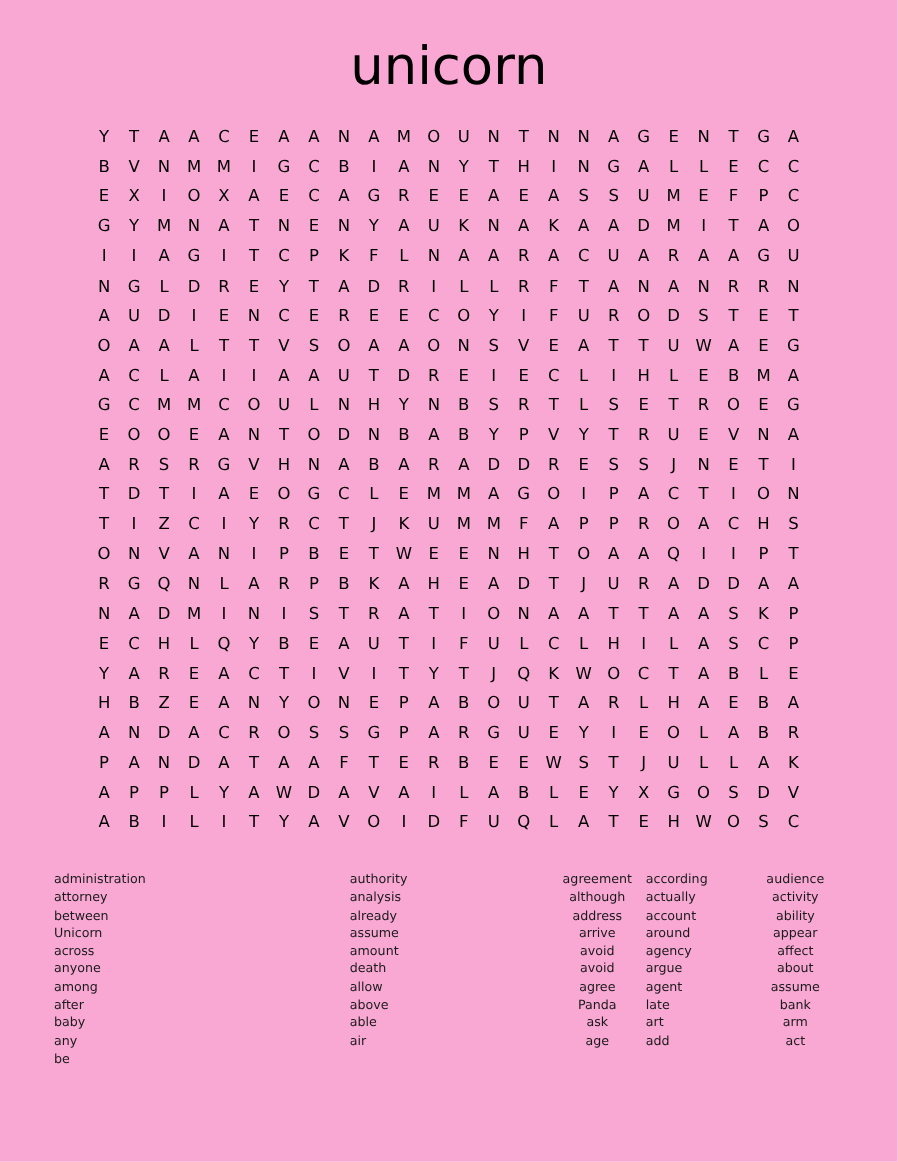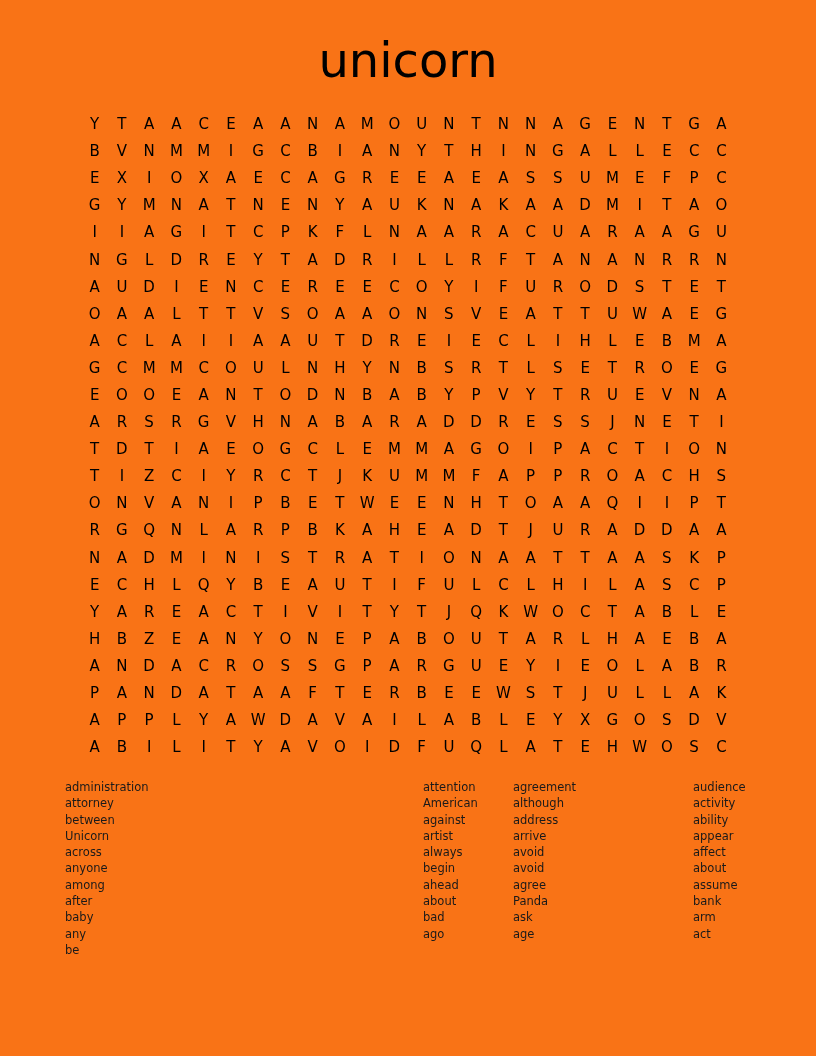--- a/index.html
+++ b/index.html
@@ -4,21 +4,21 @@
 <style>
   * { margin: 0; padding: 0; box-sizing: border-box; }
   html, body { background: #ffffff; }
   body {
     width: 816px; height: 1056px;
     font-family: "DejaVu Sans", "Liberation Sans", sans-serif;
     color: #000000;
     position: relative;
     overflow: hidden;
   }
-  .page { position: absolute; inset: 0; background: #f97316; }
+  .page { position: absolute; inset: 0; background: #f9a8d4; }
 
   h1.title {
     position: absolute;
     top: 32px; left: 0;
     width: 100%;
     text-align: center;
     font-size: 48px;
     font-weight: 400;
     letter-spacing: 0px;
     color: #000000;
@@ -42,23 +42,22 @@
     color: #000000;
   }
 
   .words {
     position: absolute;
     top: 779px; left: 0;
     width: 816px; height: 190px;
   }
   .wl-col {
     position: absolute;
-    top: 0;
+    top: 12px;
     width: 92px;
-    margin-left: 16px;
   }
   .wl-item {
     font-size: 11.5px;
     line-height: 16.3px;
     height: 16.3px;
     white-space: nowrap;
     color: #1a1a1a;
   }
 </style>
 </head>
@@ -651,45 +650,57 @@
         <div class="wl-item">between</div>
         <div class="wl-item">Unicorn</div>
         <div class="wl-item">across</div>
         <div class="wl-item">anyone</div>
         <div class="wl-item">among</div>
         <div class="wl-item">after</div>
         <div class="wl-item">baby</div>
         <div class="wl-item">any</div>
         <div class="wl-item">be</div>
       </div>
-      <div class="wl-col" style="left: 407px;">
-        <div class="wl-item">attention</div>
-        <div class="wl-item">American</div>
-        <div class="wl-item">against</div>
-        <div class="wl-item">artist</div>
-        <div class="wl-item">always</div>
-        <div class="wl-item">begin</div>
-        <div class="wl-item">ahead</div>
-        <div class="wl-item">about</div>
-        <div class="wl-item">bad</div>
-        <div class="wl-item">ago</div>
+      <div class="wl-col" style="left: 318px;">
+        <div class="wl-item">authority</div>
+        <div class="wl-item">analysis</div>
+        <div class="wl-item">already</div>
+        <div class="wl-item">assume</div>
+        <div class="wl-item">amount</div>
+        <div class="wl-item">death</div>
+        <div class="wl-item">allow</div>
+        <div class="wl-item">above</div>
+        <div class="wl-item">able</div>
+        <div class="wl-item">air</div>
       </div>
-      <div class="wl-col" style="left: 497px;">
+      <div class="wl-col" style="left: 497px; text-align: center;">
         <div class="wl-item">agreement</div>
         <div class="wl-item">although</div>
         <div class="wl-item">address</div>
         <div class="wl-item">arrive</div>
         <div class="wl-item">avoid</div>
         <div class="wl-item">avoid</div>
         <div class="wl-item">agree</div>
         <div class="wl-item">Panda</div>
         <div class="wl-item">ask</div>
         <div class="wl-item">age</div>
       </div>
-      <div class="wl-col" style="left: 677px;">
+      <div class="wl-col" style="left: 587px;">
+        <div class="wl-item">according</div>
+        <div class="wl-item">actually</div>
+        <div class="wl-item">account</div>
+        <div class="wl-item">around</div>
+        <div class="wl-item">agency</div>
+        <div class="wl-item">argue</div>
+        <div class="wl-item">agent</div>
+        <div class="wl-item">late</div>
+        <div class="wl-item">art</div>
+        <div class="wl-item">add</div>
+      </div>
+      <div class="wl-col" style="left: 677px; text-align: center;">
         <div class="wl-item">audience</div>
         <div class="wl-item">activity</div>
         <div class="wl-item">ability</div>
         <div class="wl-item">appear</div>
         <div class="wl-item">affect</div>
         <div class="wl-item">about</div>
         <div class="wl-item">assume</div>
         <div class="wl-item">bank</div>
         <div class="wl-item">arm</div>
         <div class="wl-item">act</div>

